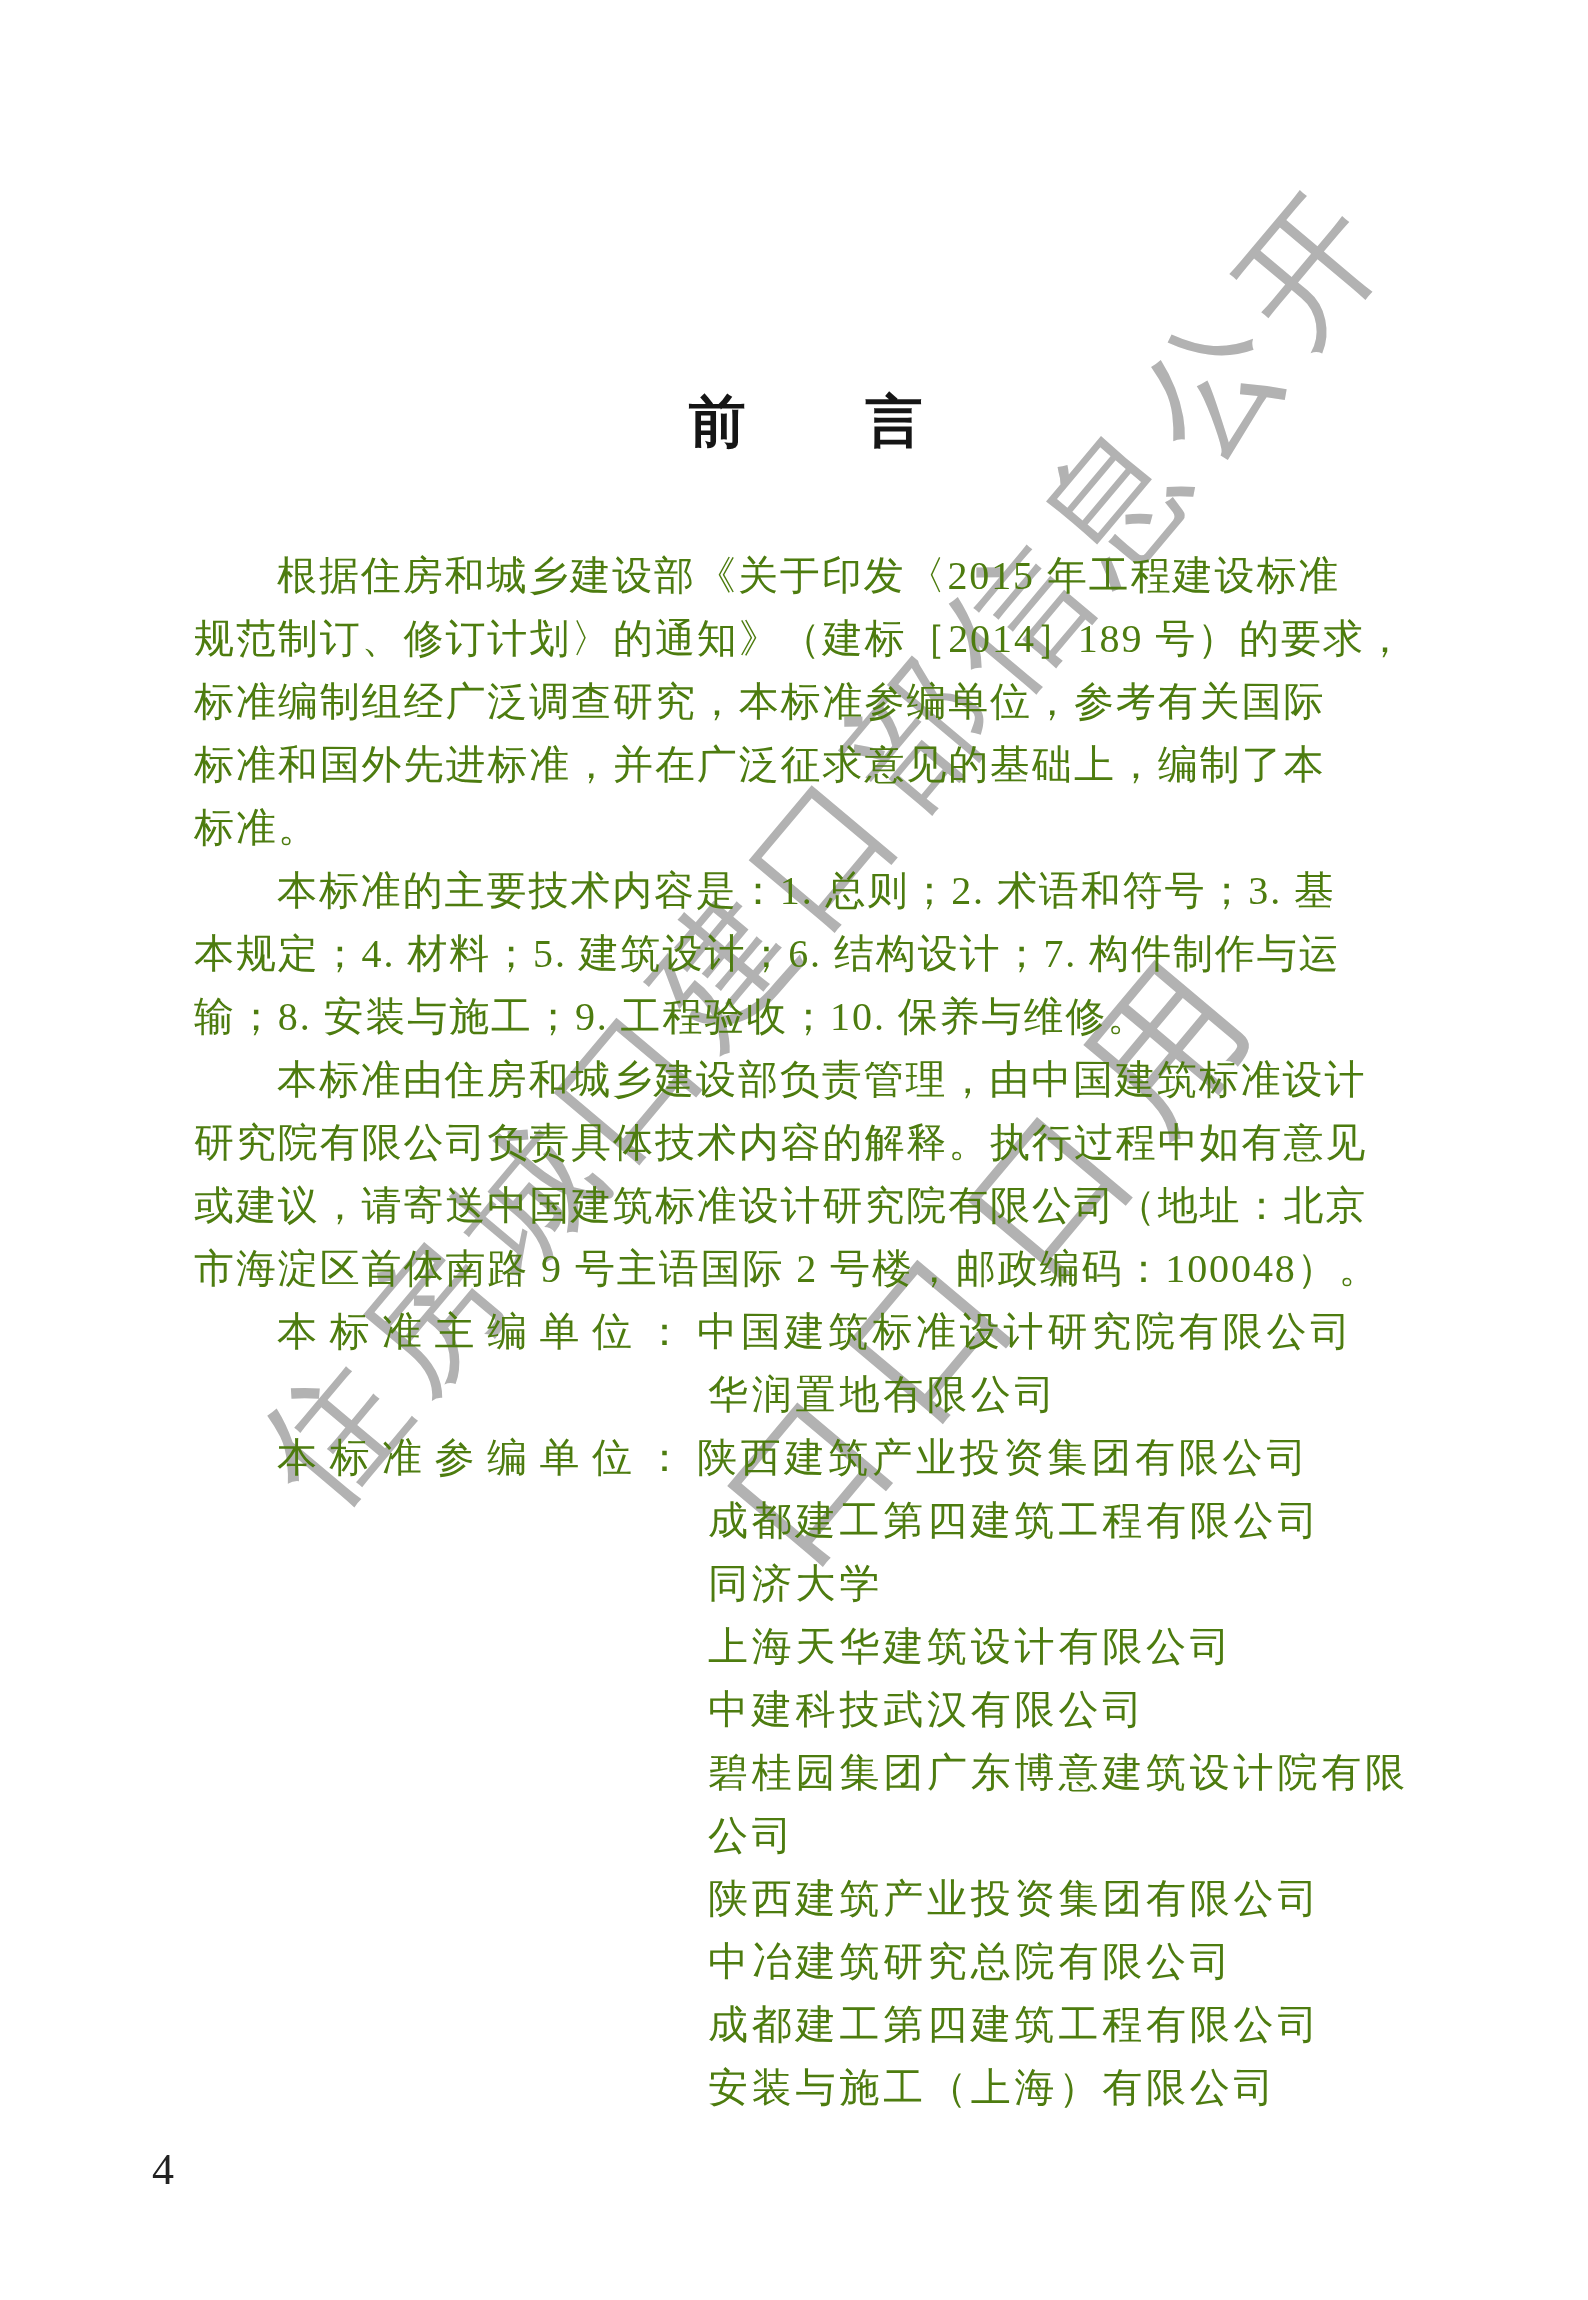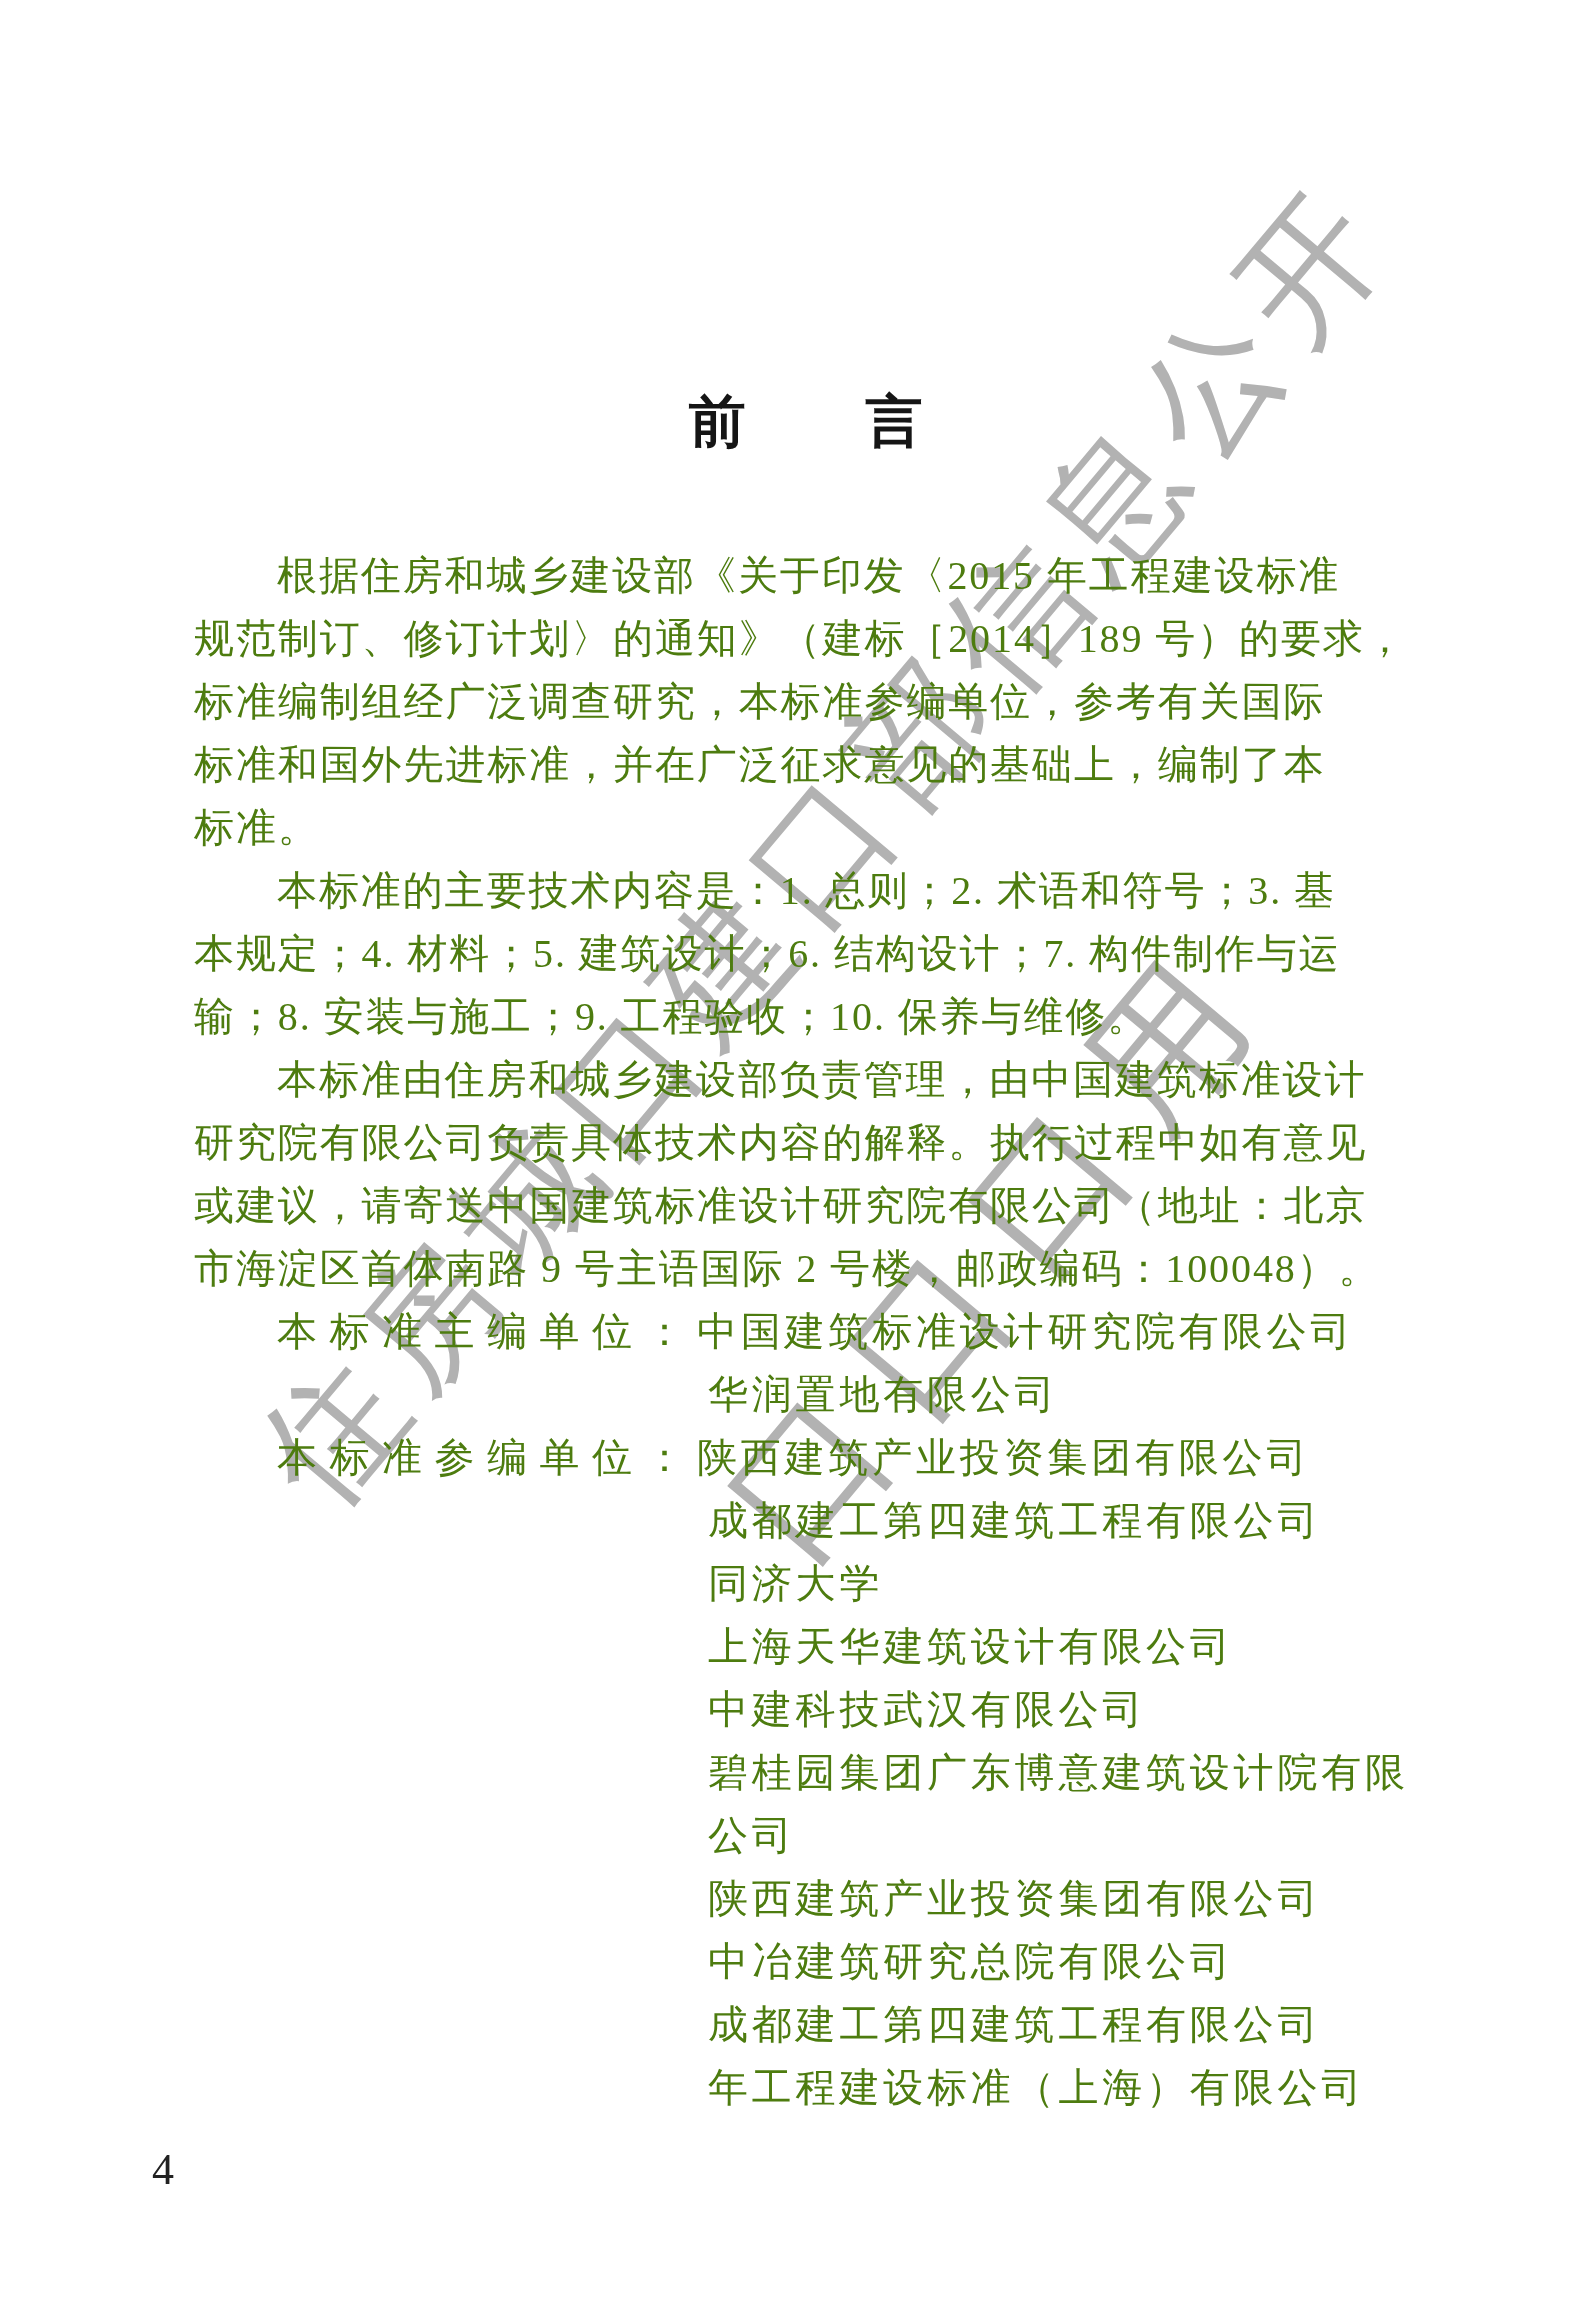--- a/index.html
+++ b/index.html
@@ -95,21 +95,21 @@
       </div>
       <div class="ln co">成都建工第四建筑工程有限公司</div>
       <div class="ln co">同济大学</div>
       <div class="ln co">上海天华建筑设计有限公司</div>
       <div class="ln co">中建科技武汉有限公司</div>
       <div class="ln co">碧桂园集团广东博意建筑设计院有限</div>
       <div class="ln co">公司</div>
       <div class="ln co">陕西建筑产业投资集团有限公司</div>
       <div class="ln co">中冶建筑研究总院有限公司</div>
       <div class="ln co">成都建工第四建筑工程有限公司</div>
-      <div class="ln co">年工程建设标准（上海）有限公司</div>
+      <div class="ln co">安装与施工（上海）有限公司</div>
 
     </div>
   </div>
 
   <div class="pageno">4</div>
 
 </div>
 
 
 </body></html>

